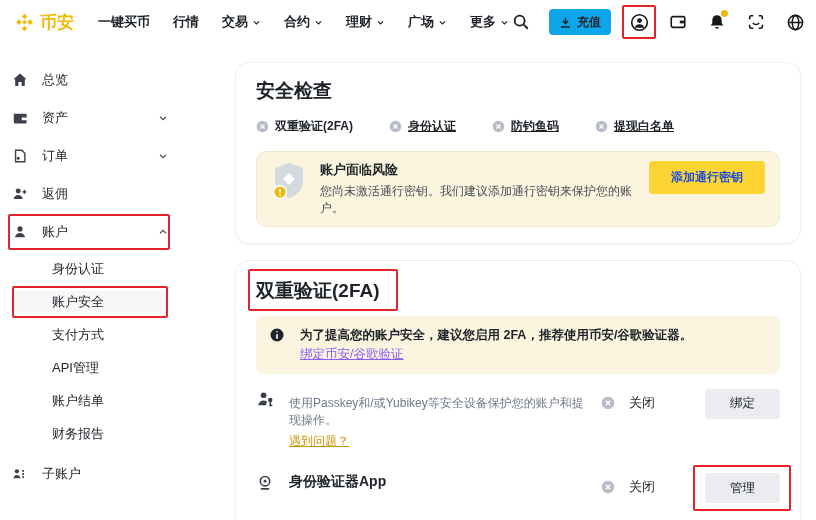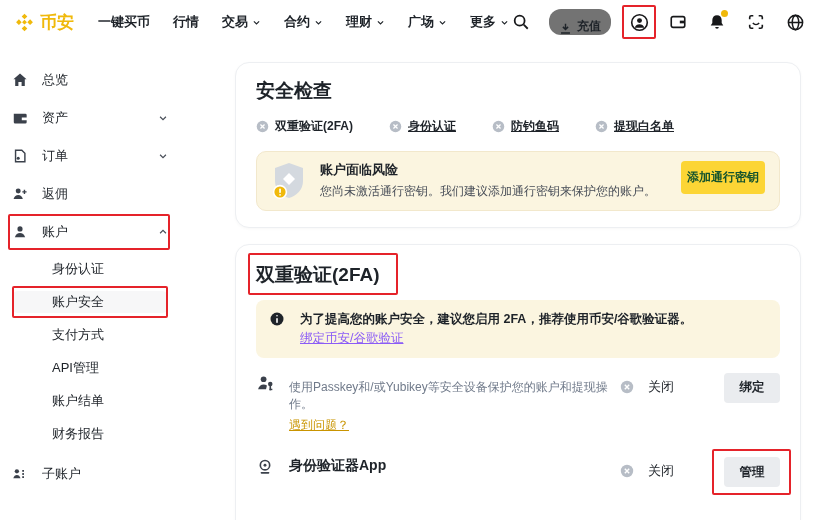--- a/index.html
+++ b/index.html
@@ -11,22 +11,22 @@
   header { position: absolute; top: 0; left: 0; right: 0; height: 44px;
            display: flex; align-items: center; padding: 0 10px 0 14px; }
   .logo { display: flex; align-items: center; gap: 5px; color: #F0B90B;
           font-weight: bold; font-size: 17px; cursor: pointer; }
   .mainnav { display: flex; gap: 23px; margin-left: 24px; font-size: 13px; font-weight: 600; }
   .mainnav .nav-item { display: flex; align-items: center; gap: 4px; color: #1E2329;
                        text-decoration: none; cursor: pointer; }
   .hdr-right { margin-left: auto; display: flex; align-items: center; gap: 17px; }
   .icon-btn { width: 22px; height: 22px; display: flex; align-items: center;
               justify-content: center; color: #17181a; position: relative; cursor: pointer; }
-  .deposit { background: #737373; border: none; border-radius: 12px; height: 26px;
-             padding: 0 10px; display: flex; align-items: flex-end; gap: 5px;
+  .deposit { background: #0ea5e9; border: none; border-radius: 4px; height: 26px;
+             padding: 0 10px; display: flex; align-items: center; gap: 5px;
              font-size: 12px; font-weight: 700; color: #1E2329; cursor: pointer;
              font-family: inherit; }
   .bell-dot { position: absolute; top: -1px; right: 0; width: 7px; height: 7px;
               border-radius: 50%; background: #F0B90B; }
 
   
   aside { position: absolute; top: 60px; left: 0; width: 215px; padding: 8px 0 0 12px; }
   .side-item { position: relative; display: flex; align-items: center; gap: 13px;
                height: 24px; margin-bottom: 14px; font-size: 13px; width: 156px;
                cursor: pointer; color: #1E2329; }
@@ -50,42 +50,42 @@
   .checklist { display: flex; gap: 36px; margin: 14px 0 16px; font-size: 12px;
                font-weight: 600; align-items: center; }
   .chk { display: flex; align-items: center; gap: 6px; cursor: pointer; }
   .chk.u .chk-label { text-decoration: underline; }
 
   .risk { background: #FBF5E0; border: 1px solid #F2E8CC; border-radius: 10px;
           padding: 9px 14px; display: flex; align-items: flex-start; gap: 13px; }
   .risk-texts { flex: 1; }
   .risk-title { font-size: 13px; font-weight: 700; margin-bottom: 4px; }
   .risk-desc { font-size: 12px; color: #474D57; }
-  .btn-yellow { background: #FCD535; border: none; border-radius: 4px; padding: 8px 6px;
-                font-size: 12px; font-weight: 600; color: #14532d; white-space: nowrap;
+  .btn-yellow { background: #FCD535; border: none; border-radius: 4px; padding: 8px 22px;
+                font-size: 12px; font-weight: 600; color: #1d4ed8; white-space: nowrap;
                 cursor: pointer; font-family: inherit; }
 
   .card2 { margin-top: 16px; height: 300px; }
   .tip { background: #FBF5E0; border-radius: 8px; padding: 10px 14px; display: flex;
          gap: 16px; font-size: 12.5px; margin-top: 12px; line-height: 1.5; }
   .tip-text { font-weight: 600; }
   .tip-link { color: #8b5cf6; text-decoration: underline; font-size: 12.5px; cursor: pointer; }
 
   .sec-row { display: flex; align-items: flex-start; padding: 15px 0 8px; }
   .row-icon { width: 20px; margin-right: 13px; color: #3b414b; padding-top: 1px; flex: none; }
   .row-main { flex: 1; padding-right: 10px; }
   .row-title { font-size: 14px; font-weight: 700; }
   .row-desc { font-size: 12px; color: #707A8A; margin-top: 6px; line-height: 1.45; }
   .row-link { display: inline-block; margin-top: 4px; font-size: 12px; color: #C99400;
               text-decoration: underline; cursor: pointer; }
   .row-status { width: 88px; display: flex; align-items: center; gap: 14px;
                 font-size: 13px; margin-top: 5px; flex: none; }
   .row-btn-wrap { position: relative; margin-left: 16px; flex: none; }
-  .btn-gray { width: 56px; height: 30px; background: #EAECEF; border: none;
-              border-radius: 4px; font-size: 12.5px; font-weight: 700; color: #1E2329;
+  .btn-gray { width: 75px; height: 30px; background: #EAECEF; border: none;
+              border-radius: 4px; font-size: 12.5px; font-weight: 400; color: #1E2329;
               cursor: pointer; font-family: inherit; }
 
   
   .annot { position: absolute; border: 2px solid #E5232A; border-radius: 2px;
            pointer-events: none; }
   .an-user { inset: -6px -6px; }
   .an-account { inset: -6px -2px -6px -4px; }
   .an-accsec { inset: -5px 0; }
   .an-2fa { inset: -9px -18px -7px -8px; }
   .an-manage { inset: -8px -11px -8px -12px; }

